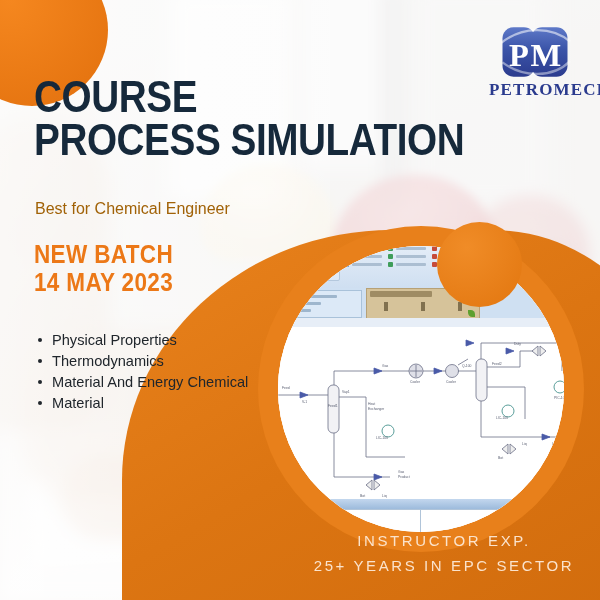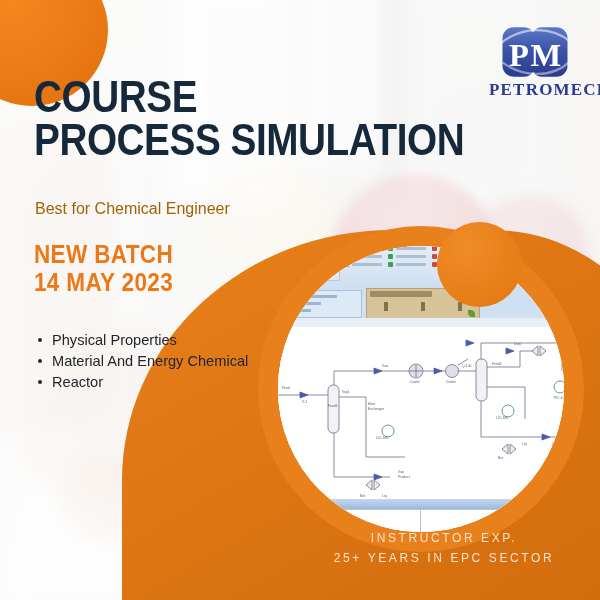--- a/index.html
+++ b/index.html
@@ -104,21 +104,21 @@
   ul.topics li{position:relative;}
   ul.topics li::before{content:"";position:absolute;left:-14px;top:8px;width:4px;height:4px;border-radius:50%;background:#20262c;}
 
   .phone{position:absolute;left:32px;top:528px;display:flex;align-items:center;gap:12px;}
   .phone-ic{width:31px;height:31px;border-radius:50%;border:2px solid #16293b;display:flex;align-items:center;justify-content:center;}
   .phone-ic svg{width:16px;height:16px;fill:#16293b;}
   .phone-num{font-family:"Liberation Sans Narrow","Liberation Sans",sans-serif;
       font-weight:bold;font-size:21px;color:#16293b;letter-spacing:.6px;transform:scaleX(.95);transform-origin:left center;}
 
   .instructor{position:absolute;left:298px;top:529px;width:292px;text-align:center;
-      color:#fbe3cc;font-size:12px;letter-spacing:2.6px;line-height:1.65;}
+      color:#fbe3cc;font-size:15px;letter-spacing:2.6px;line-height:1.65;}
   .instructor span{display:block;}
 
   
   .logo{position:absolute;left:489px;top:22px;width:92px;height:80px;text-align:center;}
   .logo svg{width:78px;height:60px;display:block;margin:0 auto;}
   .logo .wordmark{margin-top:-2px;font-family:"Liberation Serif",serif;font-weight:bold;
       font-size:17px;color:#2b3b8e;letter-spacing:1.2px;}
 </style>
 </head>
 <body>
@@ -337,22 +337,23 @@
 
     <div class="subtitle">Best for Chemical Engineer</div>
 
     <div class="batch">
       <span>NEW BATCH</span>
       <span>14 MAY 2023</span>
     </div>
 
     <ul class="topics">
       <li>Physical Properties</li>
+      <li>Thermodynamics</li>
       <li>Material And Energy Chemical</li>
-      <li>Reactor</li>
+      <li>Material</li>
     </ul>
 
 
     <div class="instructor">
       <span>INSTRUCTOR EXP.</span>
       <span>25+ YEARS IN EPC SECTOR</span>
     </div>
   </div>
 
 </div>

